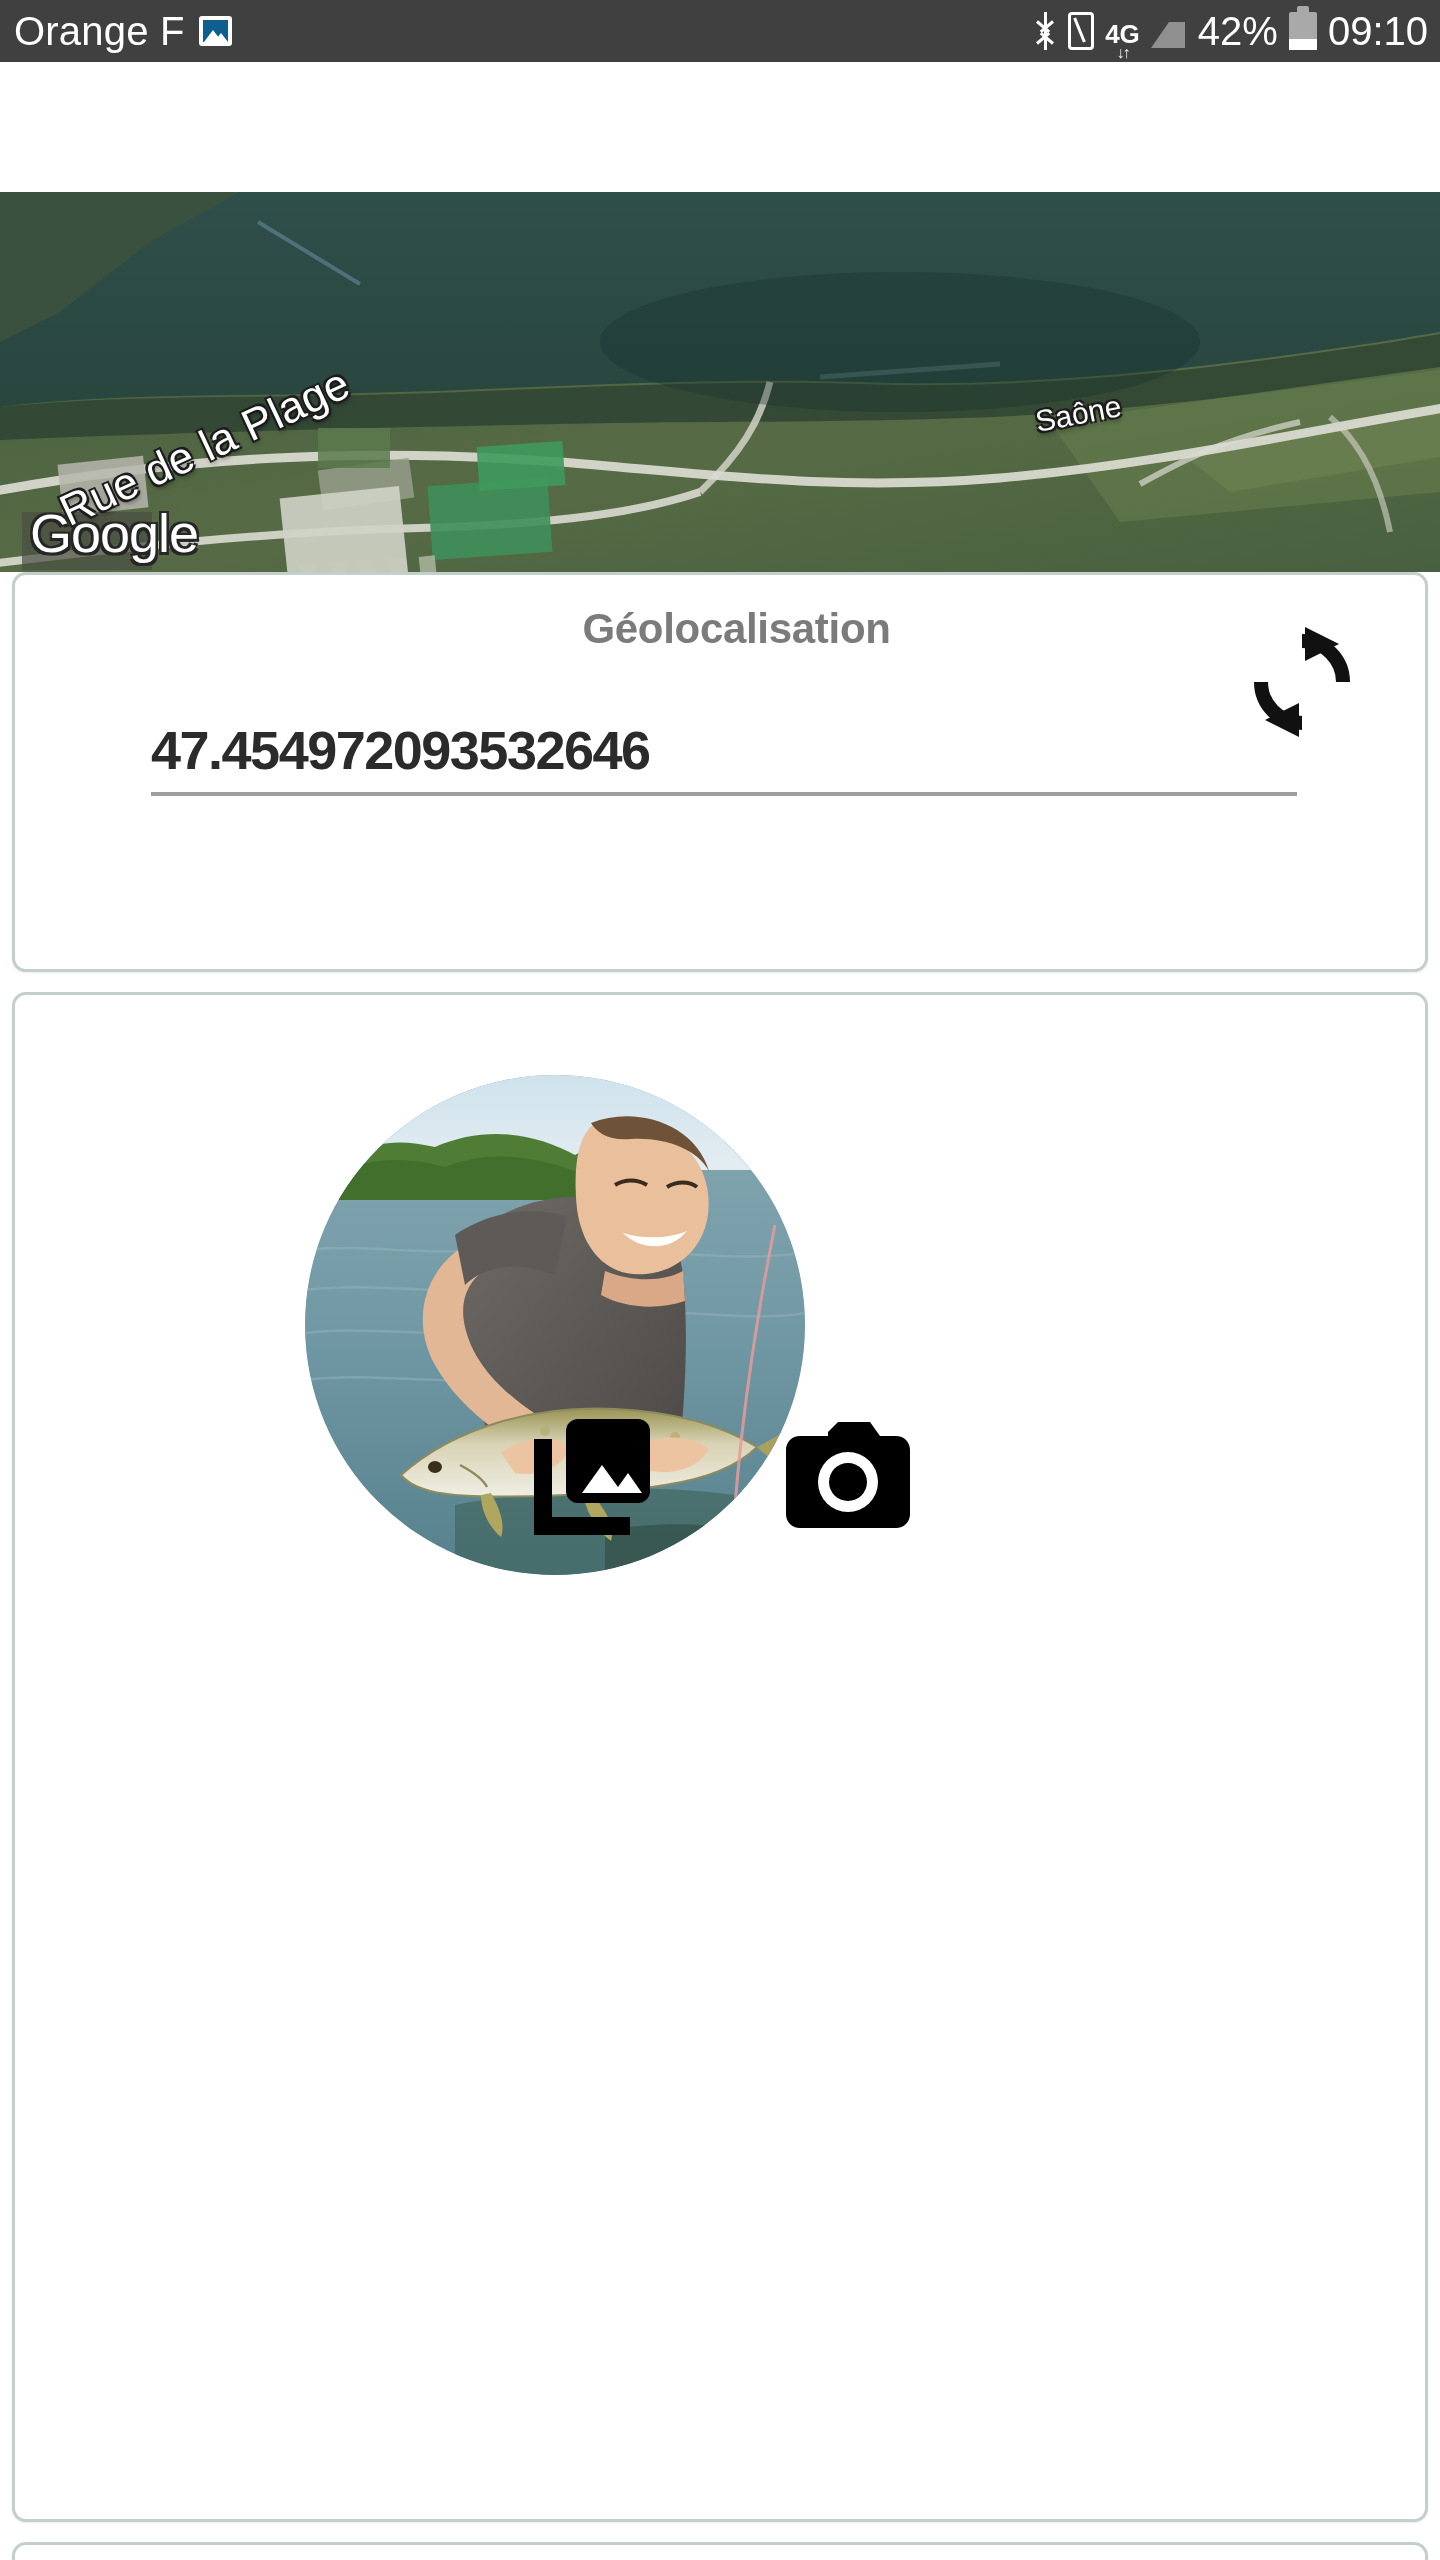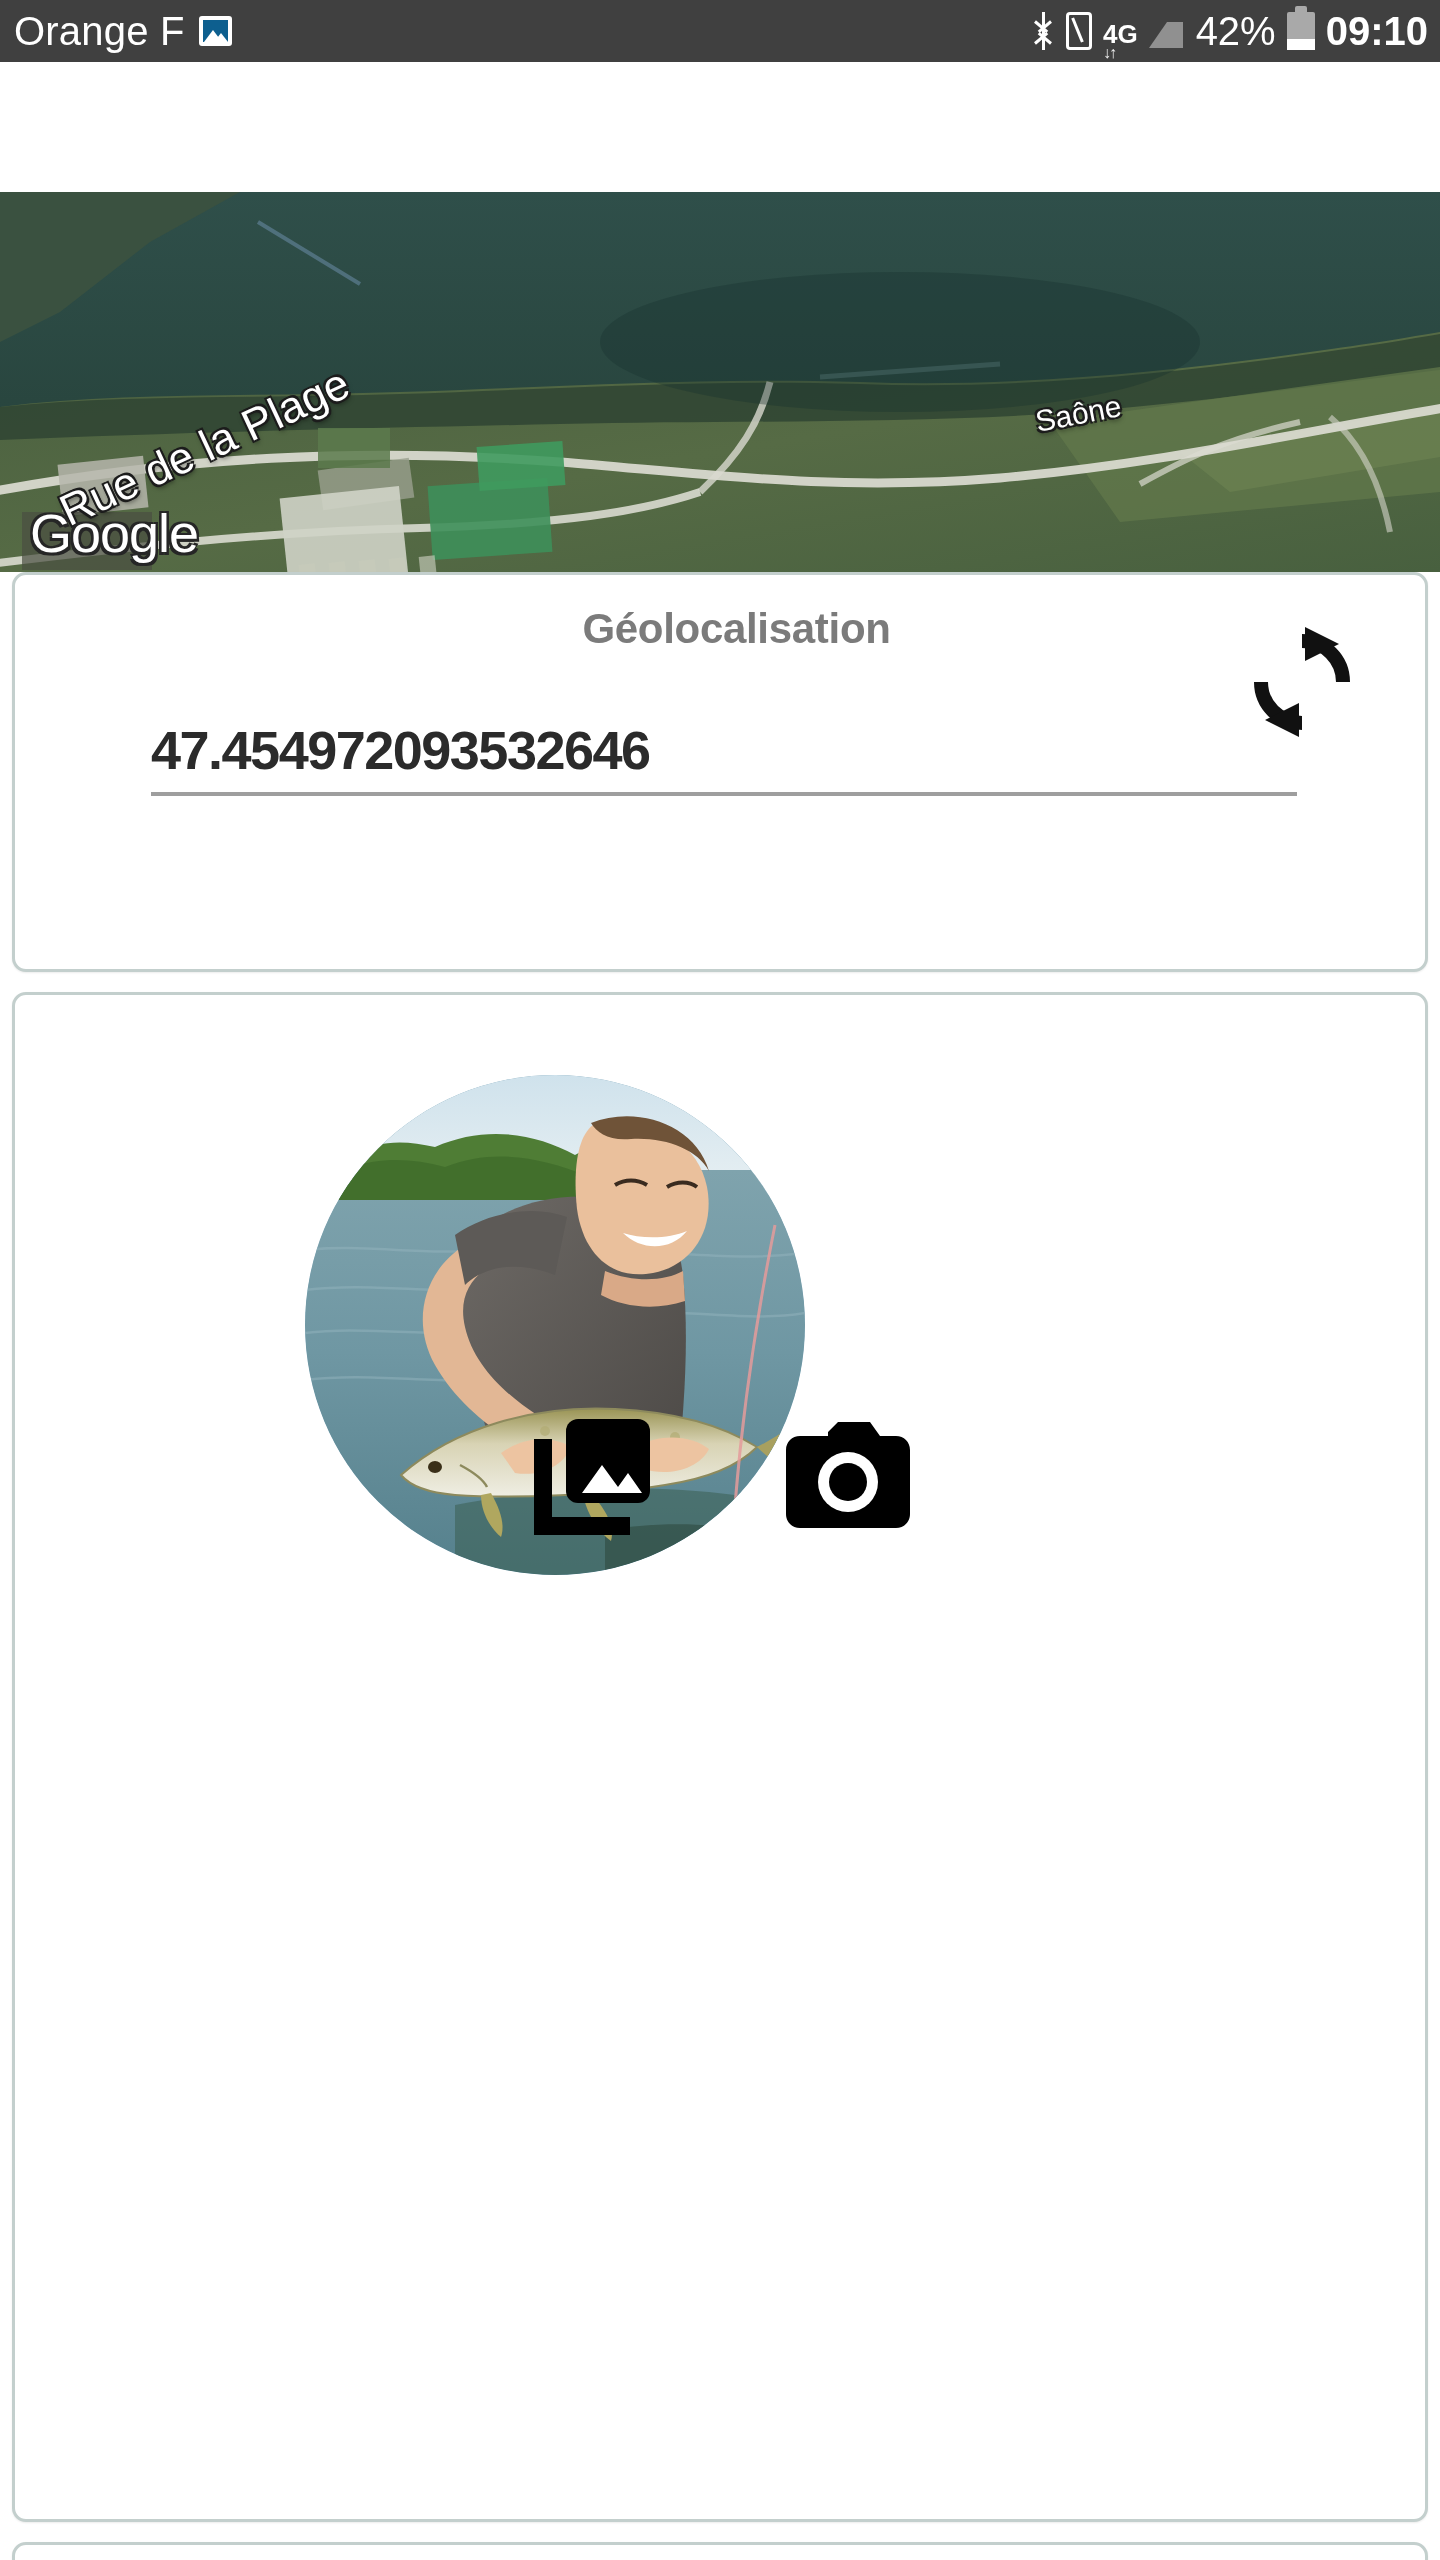--- a/index.html
+++ b/index.html
@@ -50,21 +50,21 @@
   .ic-bt span:nth-child(2){ top:30px; transform:rotate(-40deg); }
   .ic-bt span:nth-child(3){ top:8px;  transform:rotate(140deg); left:20px;}
   .ic-bt span:nth-child(4){ top:30px; transform:rotate(-140deg); left:20px;}
   .ic-nfc{
     width:26px; height:38px; border:3.5px solid #fff; border-radius:4px; position:relative;
   }
   .ic-nfc:before{
     content:""; position:absolute; left:7px; top:2px; width:3px; height:26px;
     background:#fff; transform:rotate(-22deg);
   }
-  .ic-4g{ display:flex; flex-direction:column; line-height:1;margin-top:20px;}
+  .ic-4g{ display:flex; flex-direction:column; align-items:center; line-height:1;margin-top:20px;}
   .ic-4g b{ font-size:26px; font-weight:700; }
   .ic-4g i{ font-style:normal; font-size:16px; letter-spacing:-2px; margin-top:-2px; opacity:.9;}
   .ic-signal{ width:36px; height:34px; position:relative; }
   .ic-signal:before{
     content:""; position:absolute; left:0; bottom:0;
     border-left:18px solid transparent; border-bottom:26px solid rgba(255,255,255,.42);
   }
   .ic-signal:after{
     content:""; position:absolute; right:2px; bottom:0; width:16px; height:26px;
     background:rgba(255,255,255,.42);
@@ -73,21 +73,21 @@
   .ic-batt{
     width:28px; height:38px; background:rgba(255,255,255,.55); position:relative; border-radius:2px;
   }
   .ic-batt:before{
     content:""; position:absolute; left:8px; top:-6px; width:12px; height:6px; background:rgba(255,255,255,.55);
     border-radius:2px 2px 0 0;
   }
   .ic-batt:after{
     content:""; position:absolute; left:0; bottom:0; width:28px; height:11px; background:#fff;
   }
-  .sb-clock{ font-size:40px; font-weight:700; }
+  .sb-clock{ font-size:40px; font-weight:400; }
 
   
   .appbar{
     position:absolute; top:62px; left:0; width:1440px; height:130px;
     background:#0B7CB8; display:flex; align-items:center;
   }
   .hamburger{ margin-left:73px; width:68px; height:50px;
     display:flex; flex-direction:column; justify-content:space-between; cursor:pointer;}
   .hamburger i{ display:block; height:8px; background:#fff; border-radius:1px; }
   .appbar-title{

